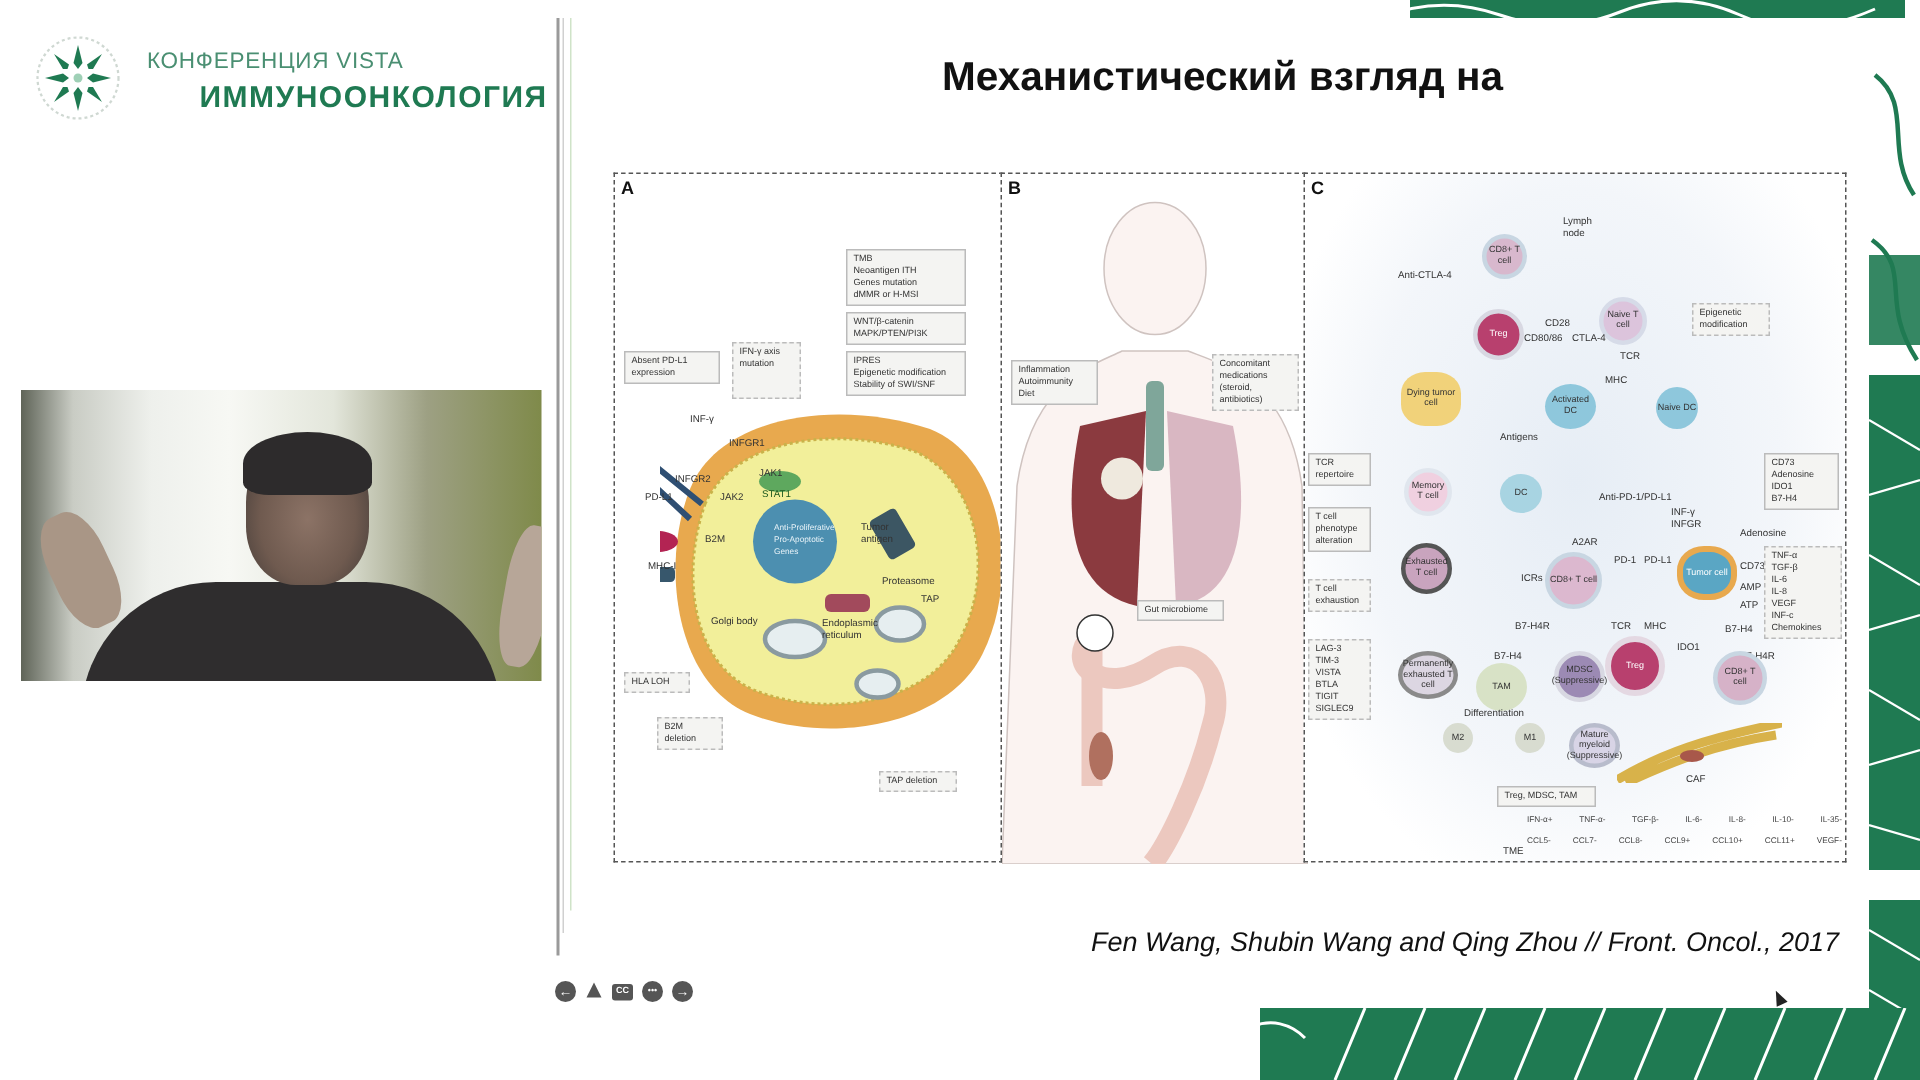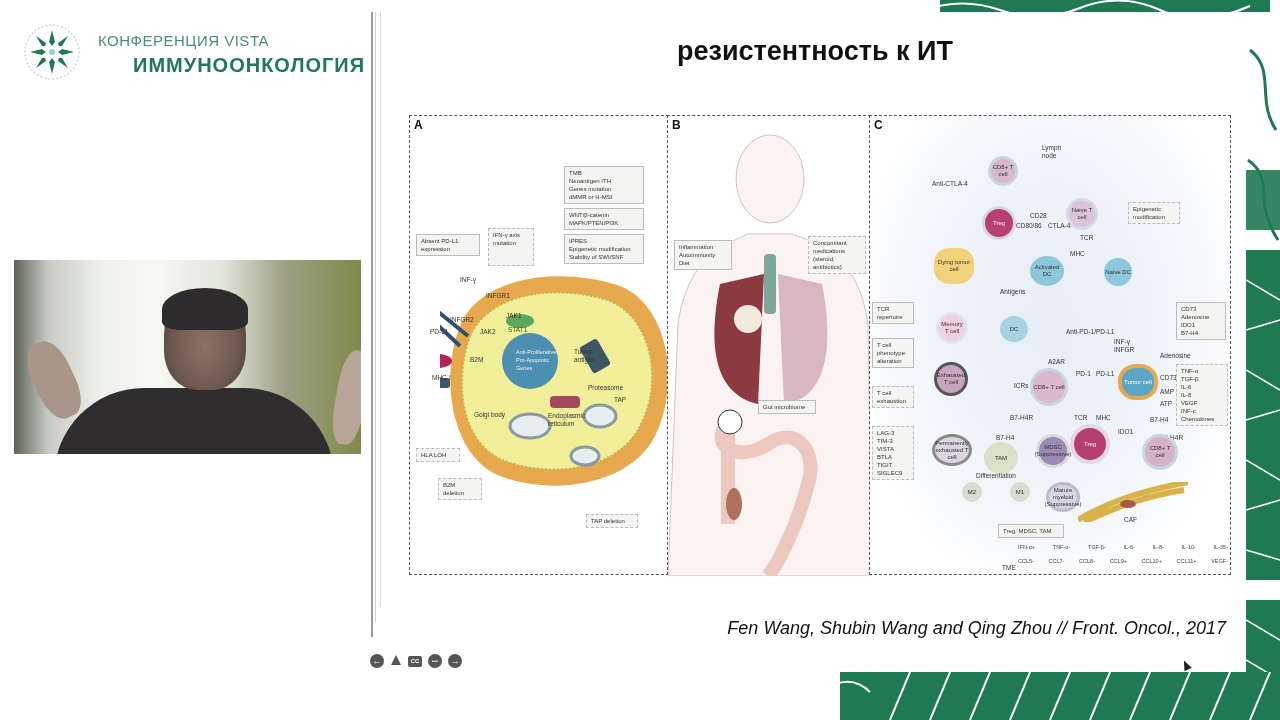--- a/index.html
+++ b/index.html
@@ -78,21 +78,21 @@
   <div class="hand-l"></div>
   <div class="hand-r"></div>
 </div>
 
 <div class="vbar" style="left:371px;height:625px;background:#9a9a9a;"></div>
 <div class="vbar" style="left:375px;height:610px;background:#d0d0d0;width:1px;"></div>
 <div class="vbar" style="left:380px;height:595px;background:#cfe3c8;width:1px;"></div>
 
 <div class="slide">
   <div class="slide-title">
-    <div>резистентность к ИТ</div>
+    <div>Механистический взгляд на</div>
   </div>
 
   <div class="figure">
 
     <div class="panel" style="left:0;width:260px;">
       <div class="panel-letter">A</div>
       <svg style="position:absolute;left:30px;top:150px;" width="235" height="230" viewBox="0 0 235 230">
         <path d="M20 60 C40 10 120 0 180 20 C230 40 240 120 215 170 C190 220 110 230 60 210 C10 190 0 110 20 60Z" fill="#e8a94e"></path>
         <path d="M30 70 C50 25 120 18 170 35 C215 55 222 120 200 160 C178 205 110 212 65 195 C20 178 14 115 30 70Z" fill="#f2ef9a" stroke="#c9b24a" stroke-width="2" stroke-dasharray="2 2"></path>
         <circle cx="90" cy="95" r="28" fill="#4c8fb0"></circle>

